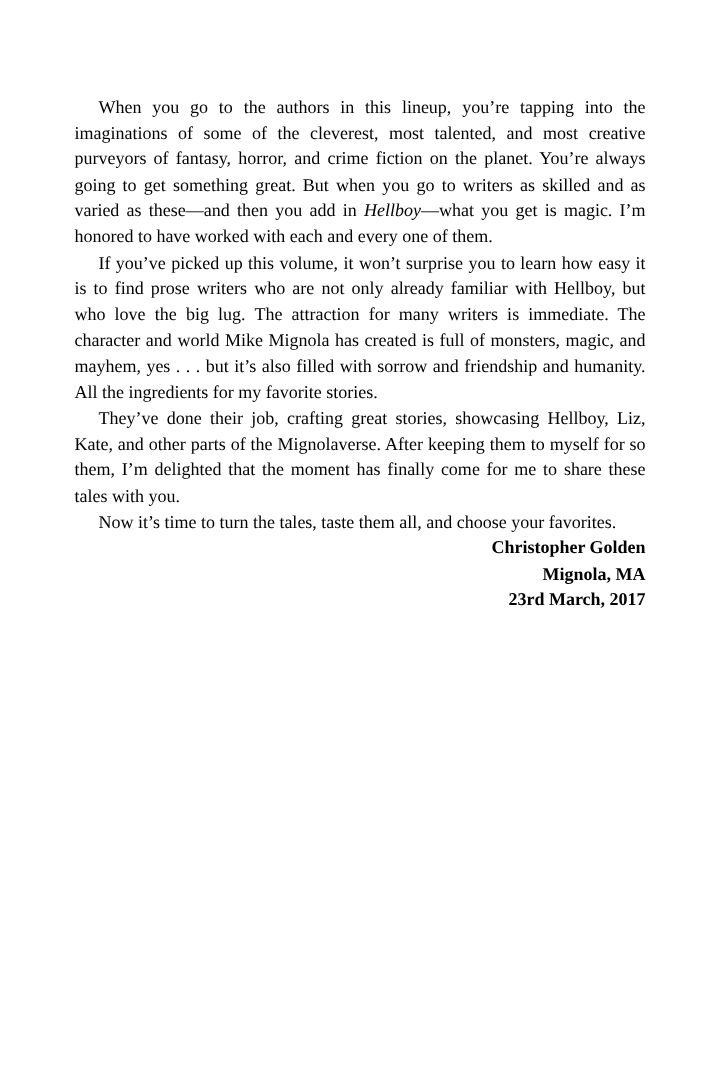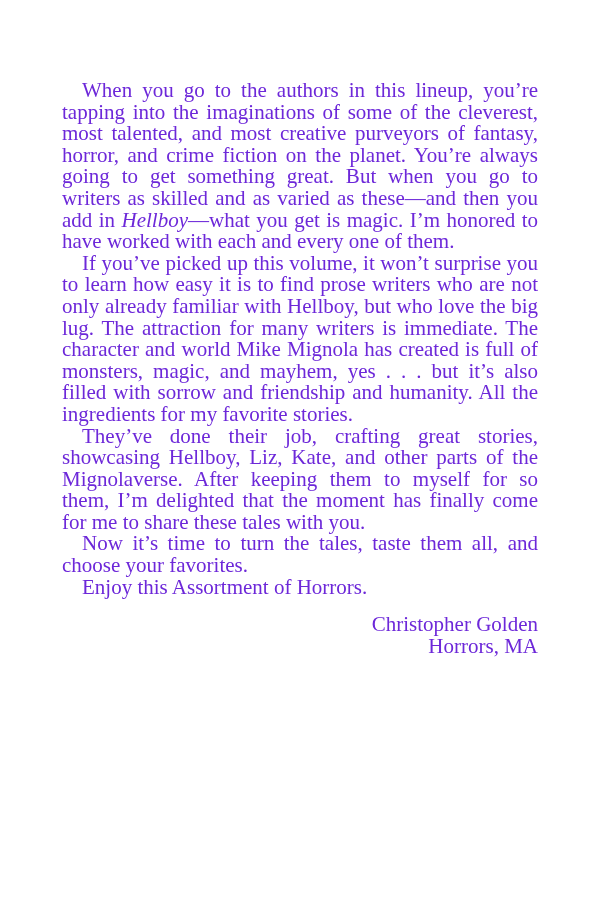--- a/index.html
+++ b/index.html
@@ -12,48 +12,49 @@
       height: 900px;
       position: relative;
       overflow: hidden;
     }
     .page {
       position: absolute;
       left: 62px;
       top: 80px;
       width: 476px;
       font-family: "Liberation Serif", "DejaVu Serif", serif;
-      font-size: 21px;
+      font-size: 15px;
       line-height: 21.6px;
-      color: #6d28d9;
+      color: #000000;
       text-align: justify;
     }
     .para {
       margin: 0;
       text-indent: 20px;
     }
     .signature {
-      margin-top: 16px;
+      margin-top: 0;
       text-align: right;
       text-indent: 0;
+      font-weight: bold;
     }
     .signature div {
       text-align: right;
     }
     em {
       font-style: italic;
     }
   </style>
 </head>
 <body>
 
 <div class="page">
   <p class="para"><span>When you go to the authors in this lineup, you’re tapping into the imaginations of some of the cleverest, most talented, and most creative purveyors of fantasy, horror, and crime fiction on the planet. You’re always going to get something great. But when you go to writers as skilled and as varied as these—and then you add in </span><em>Hellboy</em><span>—what you get is magic. I’m honored to have worked with each and every one of them.</span></p>
   <p class="para"><span>If you’ve picked up this volume, it won’t surprise you to learn how easy it is to find prose writers who are not only already familiar with Hellboy, but who love the big lug. The attraction for many writers is immediate. The character and world Mike Mignola has created is full of monsters, magic, and mayhem, yes . . . but it’s also filled with sorrow and friendship and humanity. All the ingredients for my favorite stories.</span></p>
   <p class="para"><span>They’ve done their job, crafting great stories, showcasing Hellboy, Liz, Kate, and other parts of the Mignolaverse. After keeping them to myself for so them, I’m delighted that the moment has finally come for me to share these tales with you.</span></p>
   <p class="para"><span>Now it’s time to turn the tales, taste them all, and choose your favorites.</span></p>
-  <p class="para"><span>Enjoy this Assortment of Horrors.</span></p>
 
   <div class="signature">
     <div>Christopher Golden</div>
-    <div>Horrors, MA</div>
+    <div>Mignola, MA</div>
+    <div>23rd March, 2017</div>
   </div>
 </div>
 
 </body></html>

